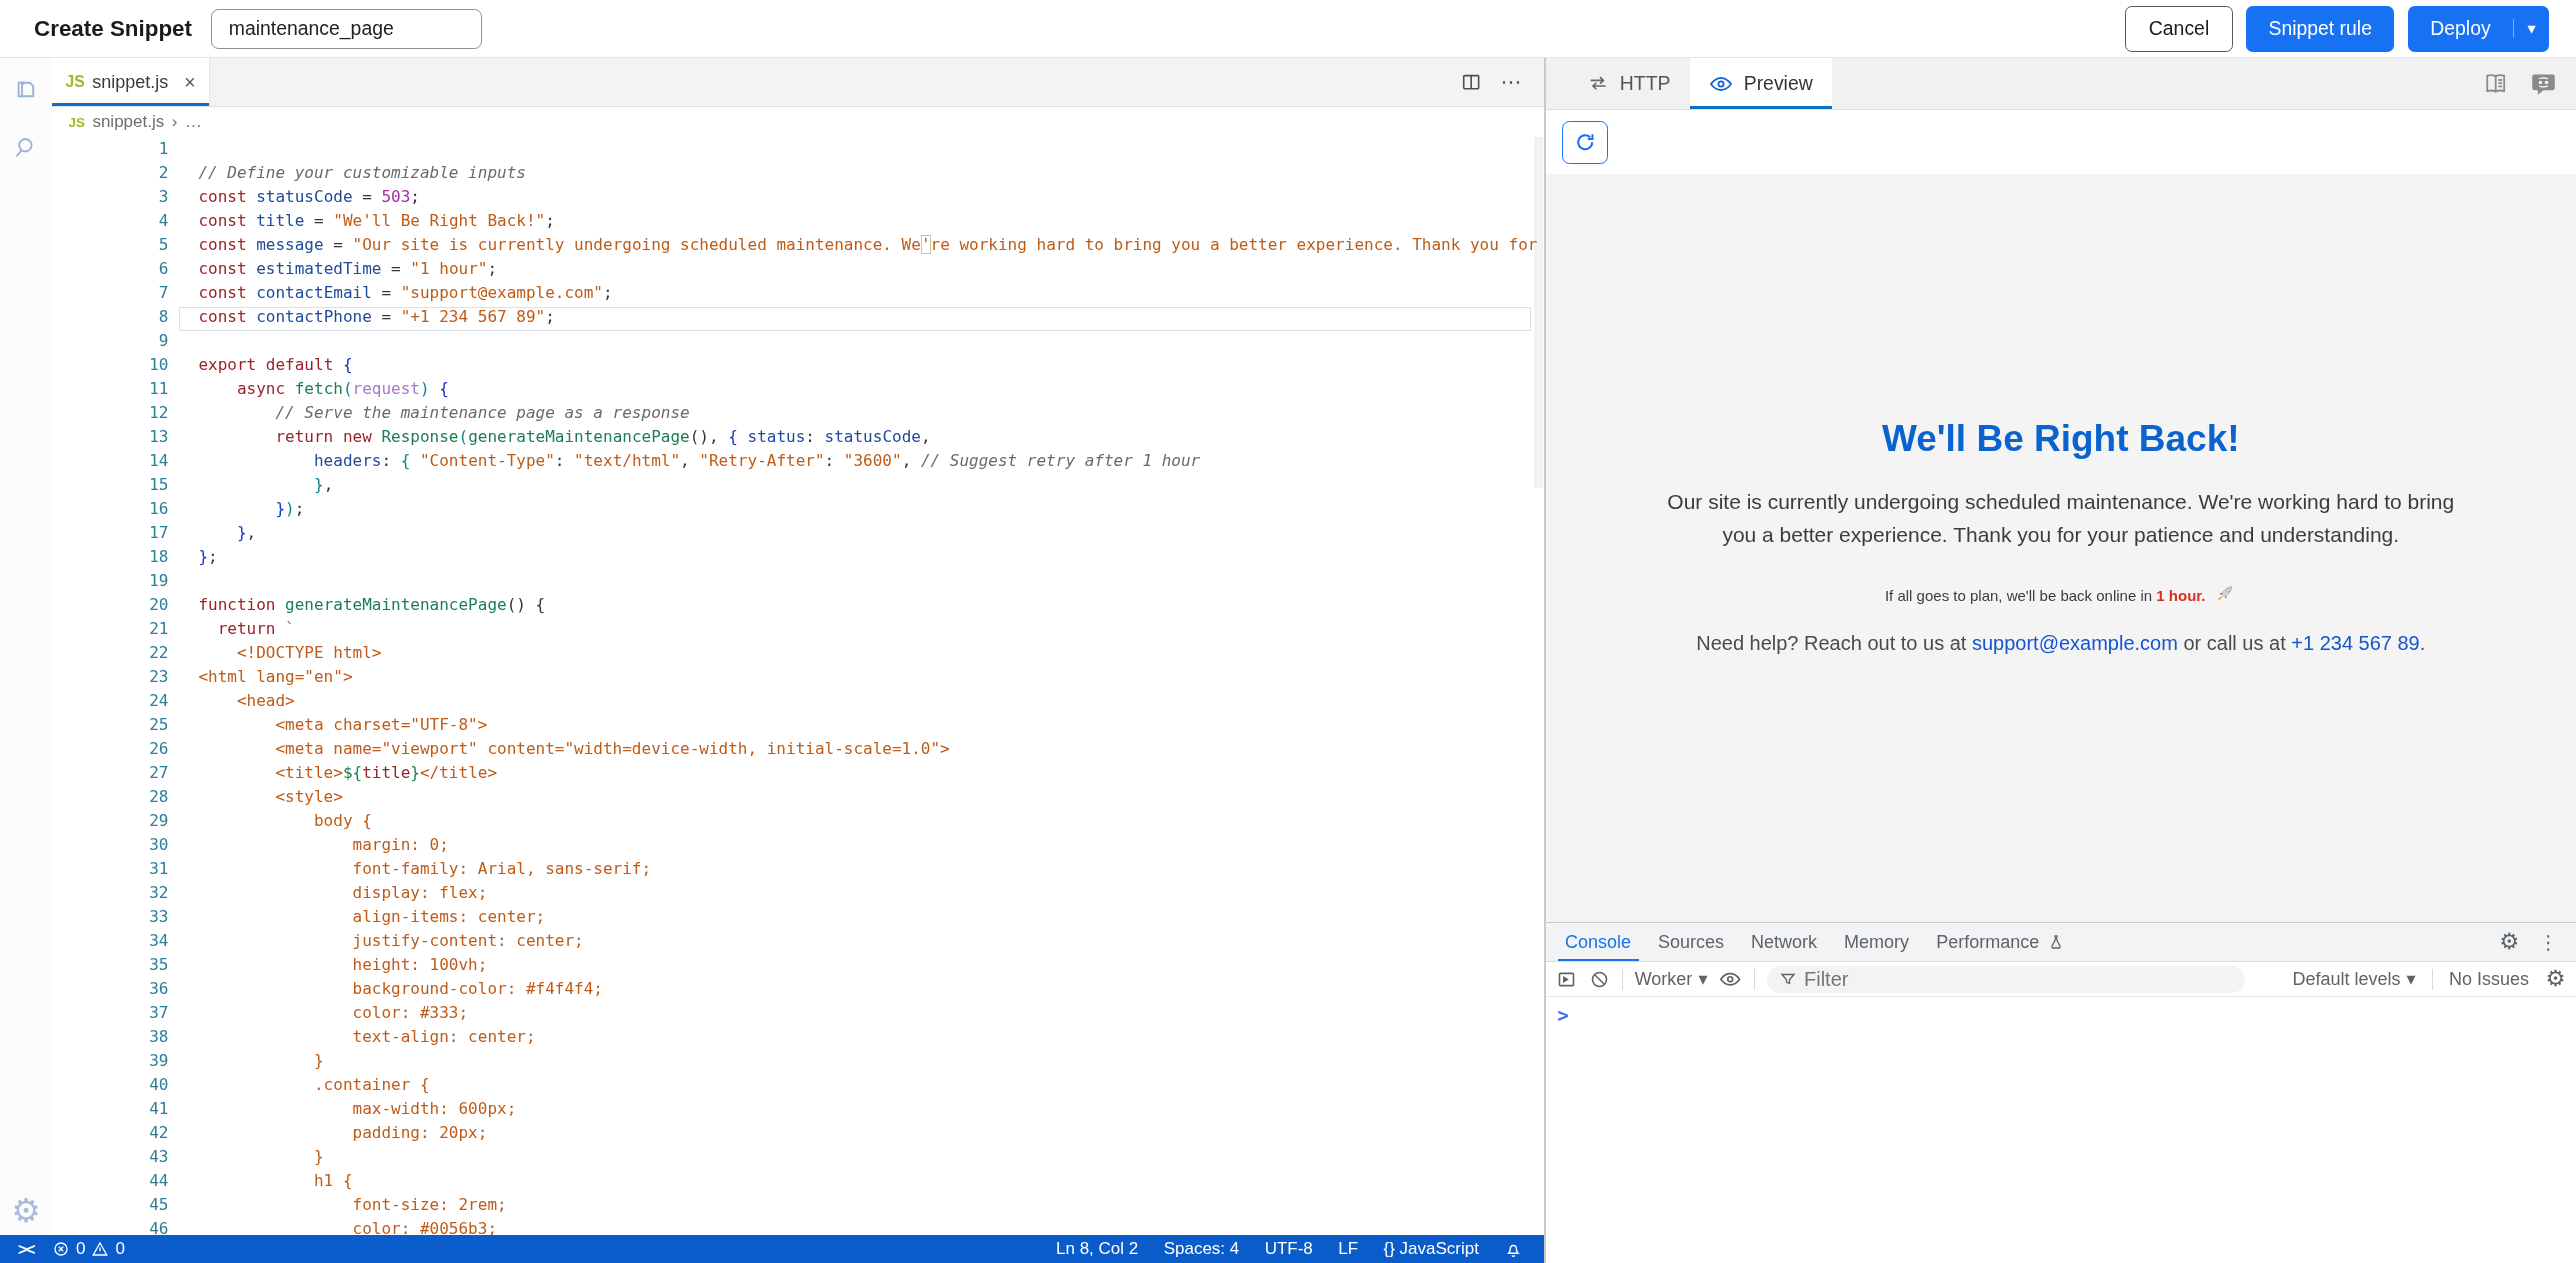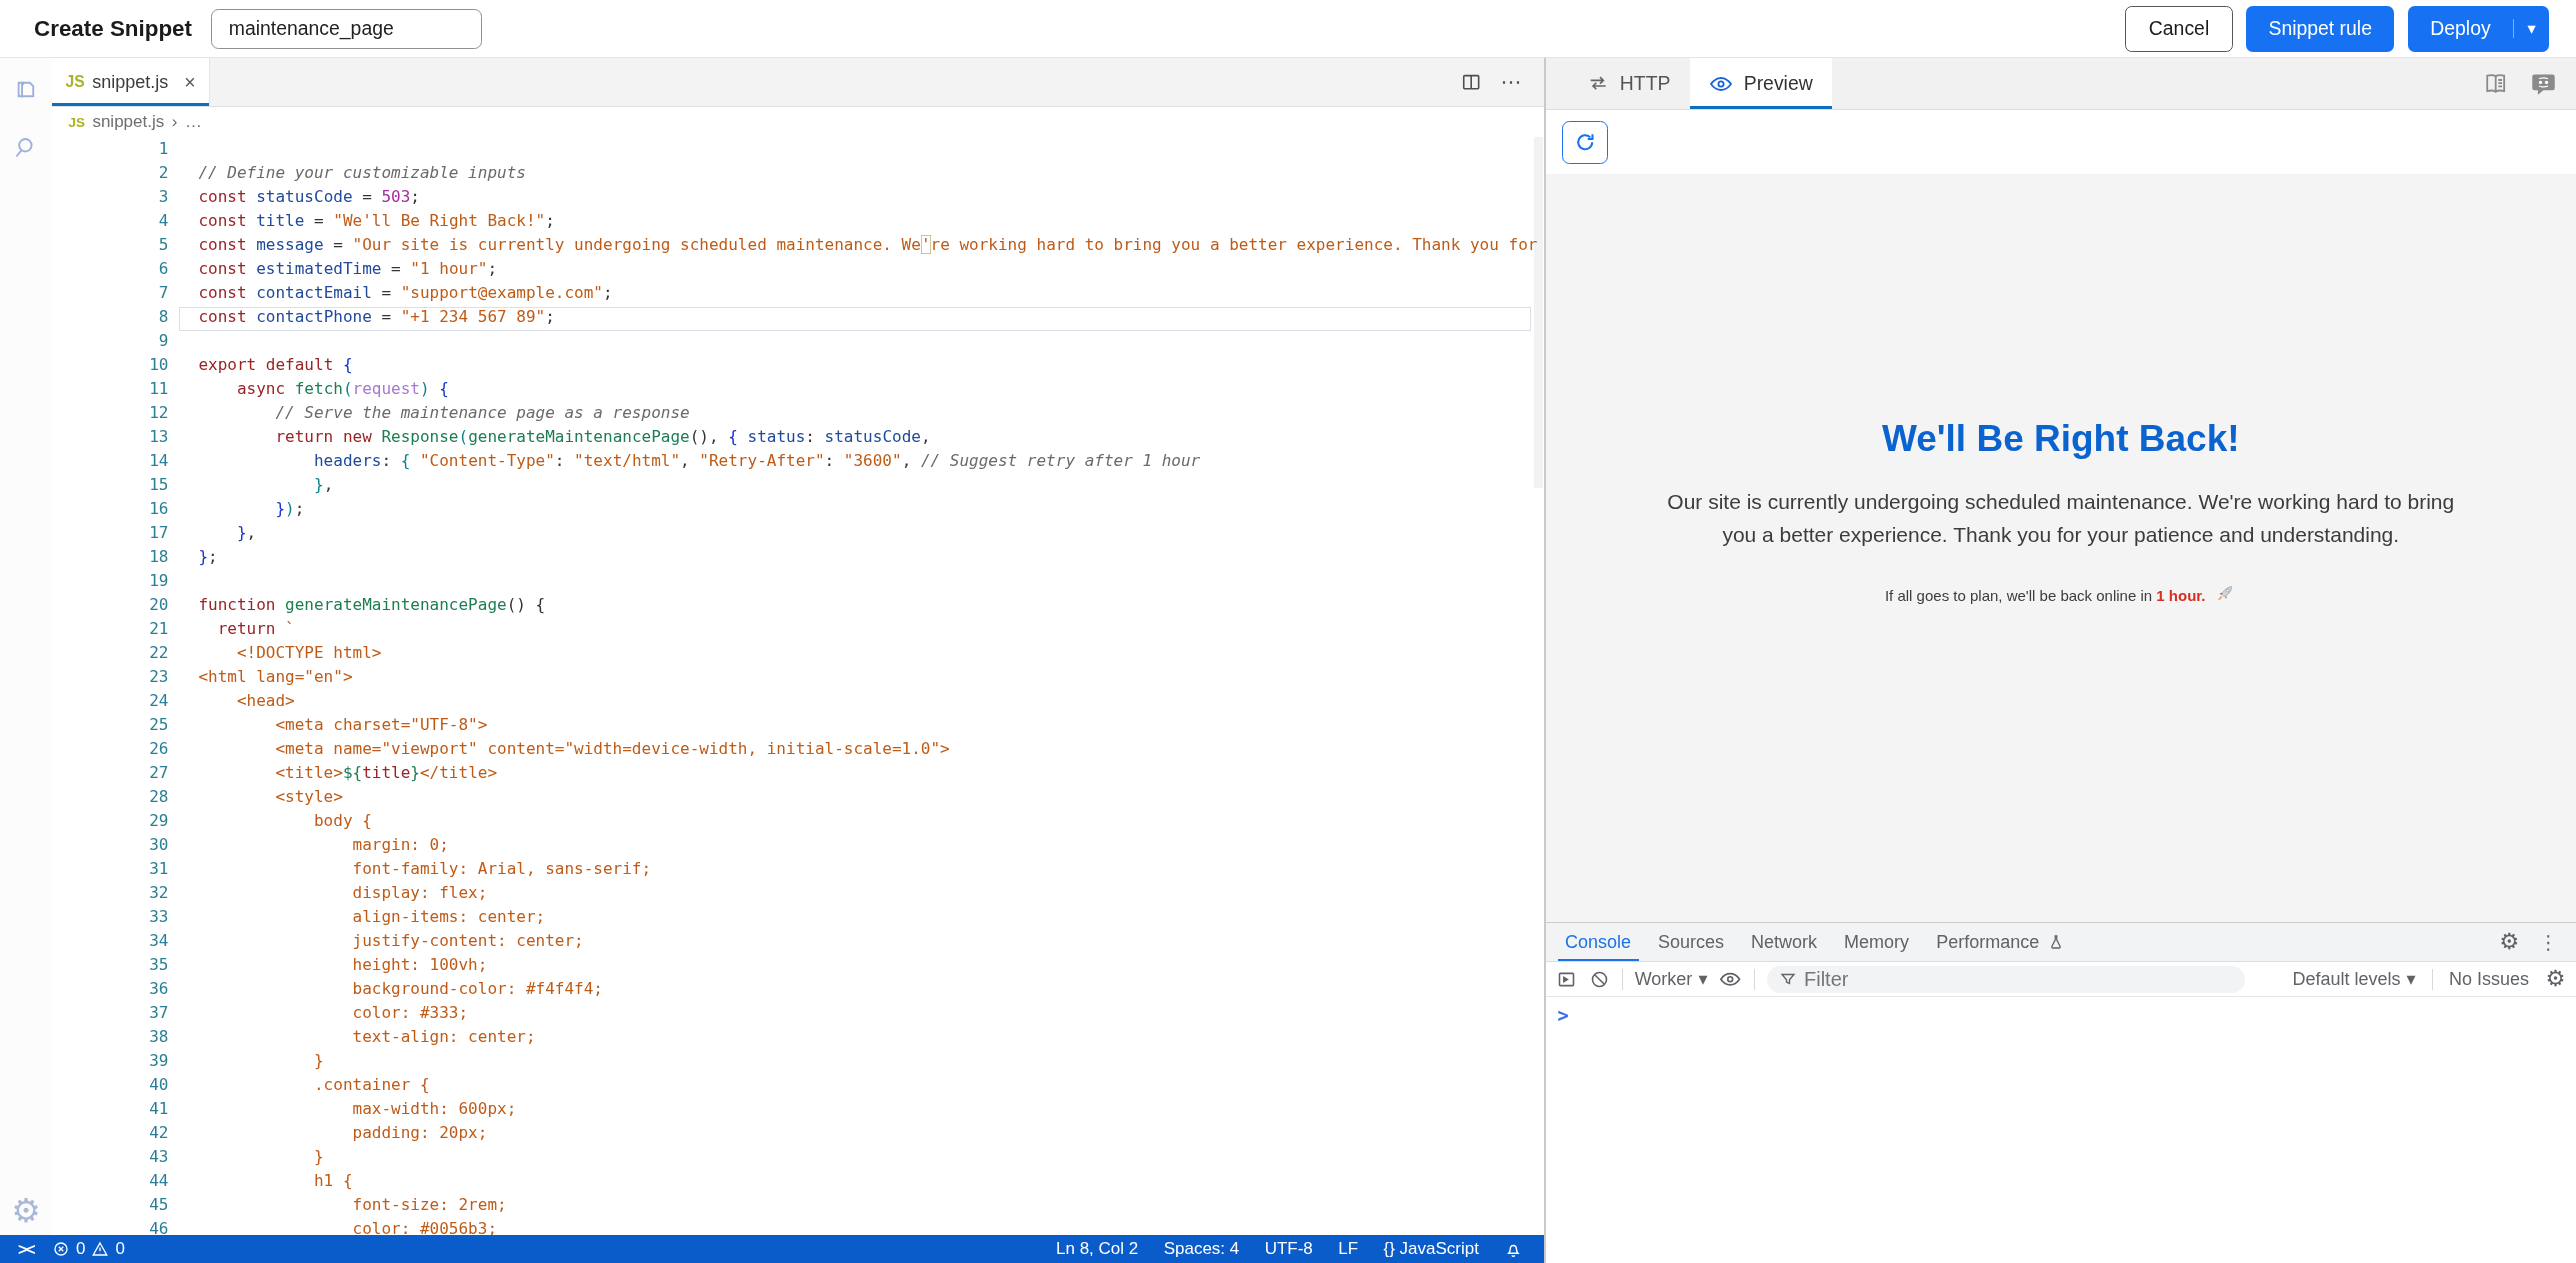--- a/index.html
+++ b/index.html
@@ -347,20 +347,23 @@
             <span class="rocket">
               <svg width="22.4" height="22.4" viewBox="0 0 24 24">
                 <path d="M19 5c-4 .2-7.5 2.6-9.5 6.2l-1 2.3 2 2 2.3-1C16.4 12.5 18.8 9 19 5z" fill="#cfd6dd" stroke="#98a2ab" stroke-width=".8"></path>
                 <circle cx="14.8" cy="9.2" r="1.5" fill="#fff" stroke="#7a8790" stroke-width=".7"></circle>
                 <path d="M9 11.5 6 12l2 2z" fill="#d8453c"></path>
                   <path d="M12.5 15l-.5 3 2-2z" fill="#d8453c"></path>
                 <path d="M8.3 15.7 5 19" stroke="#f2a43b" stroke-width="1.8" fill="none"></path>
               </svg>
             </span>
           </div>
+          <div class="pv-help">
+            <span>Need help? Reach out to us at </span><a class="pv-link">support@example.com</a><span> or call us at </span><a class="pv-link">+1 234 567 89</a><span>.</span>
+          </div>
         </div>
       </div>
 
       <div class="devtools">
         <div class="dt-tabs" id="dt-tabs">
           <div class="dt-tab active">
               <span>Console</span>
             </div>
             <div class="dt-tab">
               <span>Sources</span>

